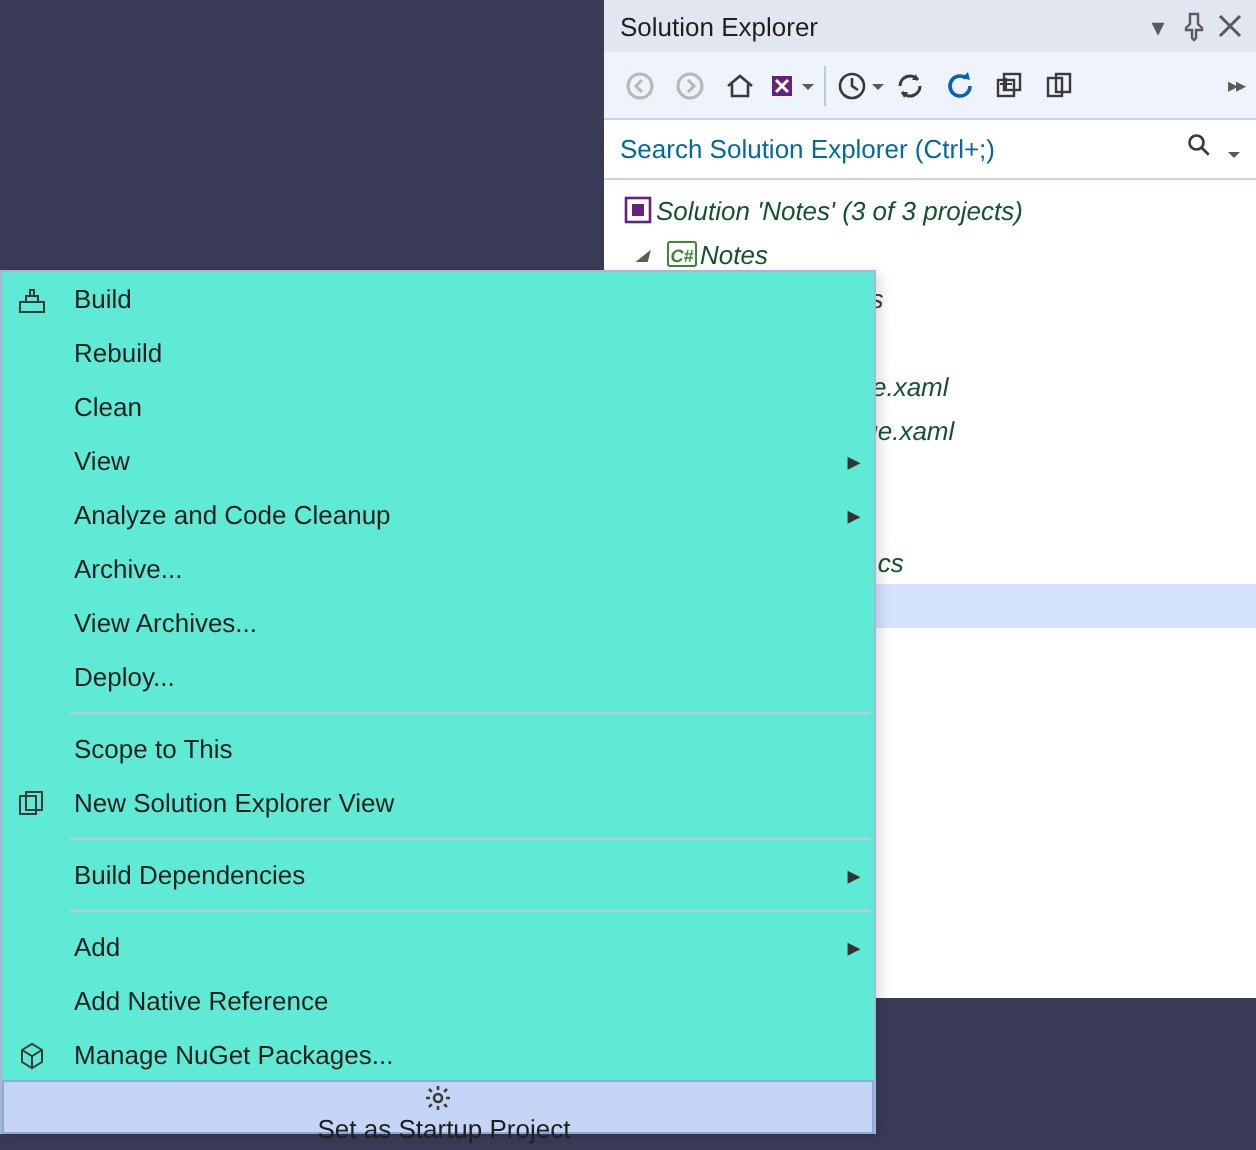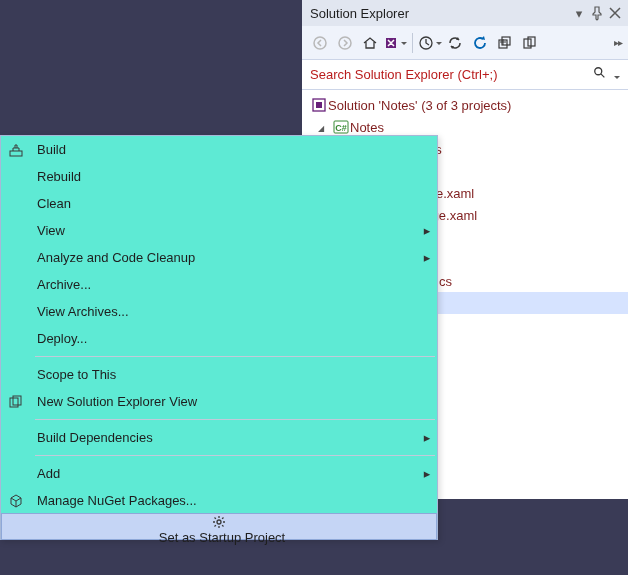--- a/index.html
+++ b/index.html
@@ -10,26 +10,26 @@
     .panel-title-bar { background: #e1e6f0; height: 26px; display: flex; align-items: center; padding: 0 4px; font-size: 13px; color: #1e1e1e; }
     .panel-title-bar .title { flex: 1; padding-left: 4px; }
     .panel-title-bar .btn { width: 18px; height: 18px; display: flex; align-items: center; justify-content: center; color: #5a5a5a; cursor: pointer; }
     
     .toolbar { background: #eff3fb; height: 34px; display: flex; align-items: center; padding: 0 6px; border-bottom: 1px solid #ccd5e8; gap: 1px; }
     .toolbar .tbtn { width: 24px; height: 24px; display: flex; align-items: center; justify-content: center; cursor: pointer; }
     .toolbar .sep { width: 1px; height: 20px; background: #c2cad9; margin: 0 4px; }
     .toolbar .dd::after { content: ""; display: inline-block; border: 3px solid transparent; border-top-color: #5a5a5a; margin-left: 2px; transform: translateY(2px); }
     .toolbar .overflow { margin-left: auto; font-size: 10px; color: #5a5a5a; letter-spacing: -1px; }
     
-    .search-bar { height: 30px; display: flex; align-items: center; padding: 0 8px; border-bottom: 1px solid #ccd5e8; color: #b91c1c; font-size: 13px; }
+    .search-bar { height: 30px; display: flex; align-items: center; padding: 0 8px; border-bottom: 1px solid #ccd5e8; color: #0369a1; font-size: 13px; }
     .search-bar .placeholder { flex: 1; }
     .search-bar .mag { font-size: 15px; color: #5a5a5a; cursor: pointer; }
     .search-bar .mag::after { content: ""; display: inline-block; border: 3px solid transparent; border-top-color: #5a5a5a; margin-left: 3px; transform: translateY(2px); }
     
-    .tree { flex: 1; background: #fff; font-size: 13px; color: #7f1d1d; overflow: hidden; padding-top: 4px; }
+    .tree { flex: 1; background: #fff; font-size: 13px; color: #14532d; overflow: hidden; padding-top: 4px; font-style: italic; }
     .tree-row { height: 22px; display: flex; align-items: center; padding-left: 8px; white-space: nowrap; }
     .tree-row.selected { background: #d6e3ff; }
     .tree-row .arrow { width: 14px; color: #5a5a5a; font-size: 10px; }
     .tree-row .arrow.open::before { content: "◢"; font-size: 8px; }
     .tree-row .ico { width: 18px; display: inline-flex; align-items: center; justify-content: center; }
     .tree-row .ind { display: inline-block; }
     .tree-row.bold .lbl { font-weight: 600; }
     
     
     .ctx-menu { position: absolute; left: 0; top: 135px; width: 438px; background: #5eead4; border: 1px solid #a6b8d8; box-shadow: 2px 2px 6px rgba(0,0,0,0.15); font-size: 13px; color: #1e1e1e; }
@@ -246,20 +246,25 @@
       <span class="lbl">Build Dependencies</span>
       <span class="sub">▸</span>
     </div>
     <div class="ctx-sep"></div>
     <div class="ctx-row">
       <span class="icon-col"></span>
       <span class="lbl">Add</span>
       <span class="sub">▸</span>
     </div>
     <div class="ctx-row">
+      <span class="icon-col"></span>
+      <span class="lbl">Add Native Reference</span>
+      <span class="sub"></span>
+    </div>
+    <div class="ctx-row">
       <span class="icon-col">
         <svg class="svg-ico" viewBox="0 0 16 16">
           <path d="M3 5l5-3 5 3v6l-5 3-5-3z" fill="none" stroke="#3a3a3a"></path>
           <path d="M3 5l5 3 5-3M8 8v6" fill="none" stroke="#3a3a3a"></path>
         </svg>
       </span>
       <span class="lbl">Manage NuGet Packages...</span>
       <span class="sub"></span>
     </div>
     <div class="ctx-row hover">

